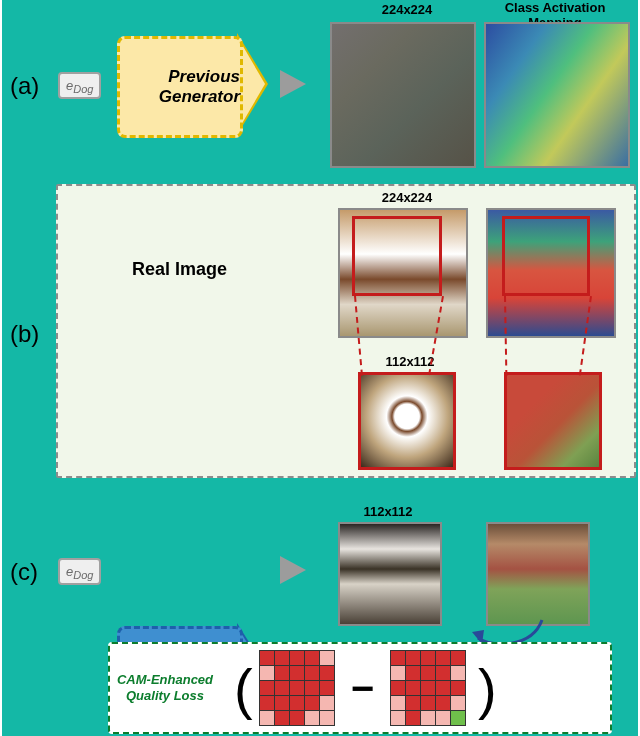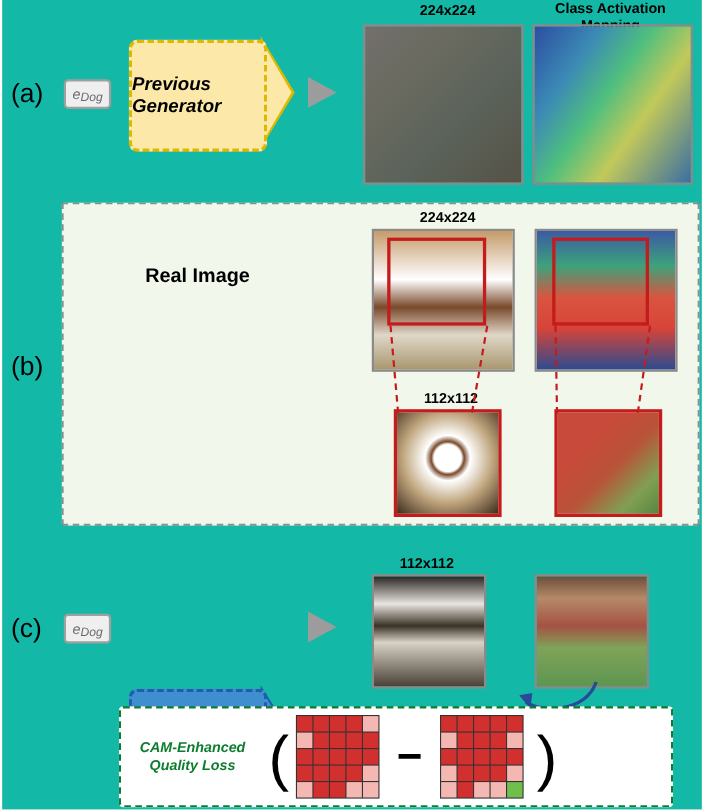--- a/index.html
+++ b/index.html
@@ -5,21 +5,21 @@
   html,body{margin:0;padding:0;background:#fff;font-family:Arial,Helvetica,sans-serif}
   .canvas{position:relative;width:636px;height:736px;background:#14b8a6;margin:0 auto}
   .abs{position:absolute}
   .size-label{font-size:13px;font-weight:700;color:#000;text-align:center}
   .letter{font-size:24px;color:#000}
   .sub{font-size:11px;position:relative;top:3px}
   .e-chip{border:2px solid #a0a0a0;border-radius:4px;background:#efefef;color:#6a6a6a;font-style:italic;font-size:13px;padding:4px 6px;display:flex;align-items:center}
   .e-chip .sub{font-style:italic}
   .arrow-right{width:0;height:0;border-top:14px solid transparent;border-bottom:14px solid transparent;border-left:26px solid #9c9c9c}
   .gen-block{position:relative}
-  .gen-body{position:absolute;top:0;height:100%;border:3px dashed;border-radius:8px;display:flex;align-items:center;justify-content:center;text-align:left;font-weight:700;font-style:italic;font-size:17px;line-height:1.2}
+  .gen-body{position:absolute;top:0;height:100%;border:3px dashed;border-radius:8px;display:flex;align-items:center;justify-content:center;text-align:right;font-weight:700;font-style:italic;font-size:17px;line-height:1.2}
   .gen-tri{position:absolute;width:0;height:0}
   .yellow .gen-body{background:#fce8a8;border-color:#e0b800;color:#000;left:0;width:120px}
   .yellow .gen-tri{left:120px;top:0;border-top:48px solid transparent;border-bottom:48px solid transparent;border-left:28px solid #fce8a8}
   .yellow .gen-tri-border{position:absolute;left:120px;top:-3px;border-top:51px solid transparent;border-bottom:51px solid transparent;border-left:31px solid #e0b800}
   .blue .gen-body{background:#3f8fd0;border-color:#1e5fab;color:#fff;left:0;width:120px}
   .blue .gen-tri-border{position:absolute;left:120px;top:-3px;border-top:43px solid transparent;border-bottom:43px solid transparent;border-left:27px solid #1e5fab}
   .blue .gen-tri{left:120px;top:0;border-top:40px solid transparent;border-bottom:40px solid transparent;border-left:24px solid #3f8fd0}
   .img{border:2px solid #8a8a8a;box-sizing:border-box}
   .img.noisy{background:linear-gradient(135deg,#736f6e 0%,#6a6a5f 30%,#5b635a 60%,#565247 100%)}
   .cam-topright{background:linear-gradient(125deg,#2c4da1 0%,#3b8ab5 25%,#4fbf7e 45%,#c2c95a 65%,#3a6fa2 100%)}
@@ -69,21 +69,21 @@
   <div class="abs arrow-right" style="left:278px;top:70px"></div>
 
   <div class="abs img noisy" style="left:328px;top:22px;width:146px;height:146px"></div>
   <div class="abs img cam-topright" style="left:482px;top:22px;width:146px;height:146px"></div>
 
   <div class="abs panel-b" style="left:54px;top:184px;width:576px;height:290px"></div>
 
   <div class="abs letter" style="left:8px;top:320px">(b)</div>
 
   <div class="abs size-label" style="left:345px;top:190px;width:120px">224x224</div>
-  <div class="abs row-text" style="left:130px;top:240px">Real Image</div>
+  <div class="abs row-text" style="left:130px;top:259px">Real Image</div>
 
   <div class="abs img dog-real" style="left:336px;top:208px;width:130px;height:130px"></div>
   <div class="abs redbox" style="left:350px;top:216px;width:90px;height:80px"></div>
 
   <div class="abs img dog-cam" style="left:484px;top:208px;width:130px;height:130px"></div>
   <div class="abs redbox" style="left:500px;top:216px;width:88px;height:80px"></div>
 
   <div class="abs size-label" style="left:348px;top:354px;width:120px">112x112</div>
 
   <div class="abs img dog-crop" style="left:356px;top:372px;width:98px;height:98px;border:3px solid #c41c1c"></div>
@@ -114,21 +114,21 @@
   <div class="abs size-label" style="left:326px;top:504px;width:120px">112x112</div>
   <div class="abs img our-out" style="left:336px;top:522px;width:104px;height:104px"></div>
   <div class="abs img our-cam" style="left:484px;top:522px;width:104px;height:104px"></div>
 
   <svg class="abs" style="left:470px;top:618px;width:90px;height:40px">
     <path class="arrow-curve" d="M70 2 C 60 30, 20 30, 6 20"></path>
     <polygon points="0,14 12,12 10,26" fill="#294a99"></polygon>
   </svg>
 
   <div class="abs quality-box" style="left:106px;top:642px;width:500px;height:88px">
-    <div class="quality-label" style="width:110px;margin-left:10px">CAM-Enhanced Quality Loss</div>
+    <div class="quality-label" style="width:110px;">CAM-Enhanced Quality Loss</div>
     <div class="paren" style="margin-left:14px">(</div>
     <div class="grid5" style="margin:0 6px">
       <div></div>
         <div></div>
         <div></div>
         <div></div>
         <div class="l"></div>
       <div class="l"></div>
         <div></div>
         <div></div>

